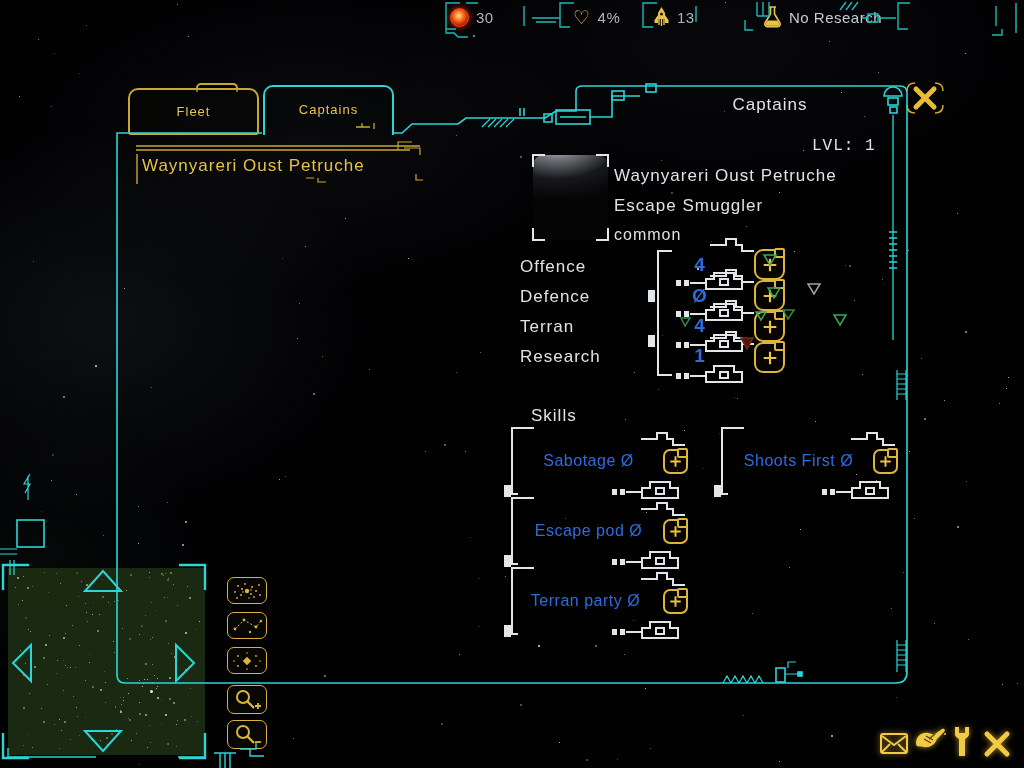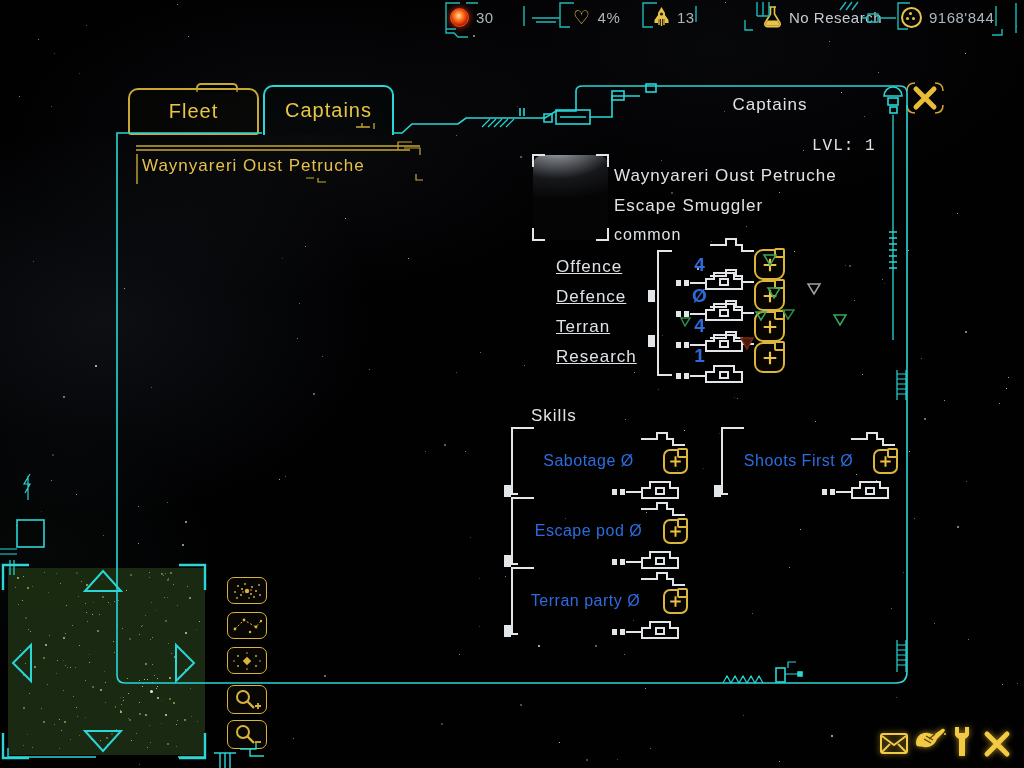--- a/index.html
+++ b/index.html
@@ -21,38 +21,38 @@
   .tb-val{white-space:nowrap;}
   .orb{width:17px;height:17px;border-radius:50%;border:1px solid #ff4a1a;
        background:radial-gradient(circle at 45% 40%, #ffdFb4 0%, #ff8526 28%, #d22708 62%, #4a0903 100%);
        box-shadow:0 0 7px rgba(255,60,20,.8);}
   .heart{color:#e8c34a;font-size:19px;line-height:17px;}
   .coin{width:17px;height:17px;border-radius:50%;border:2px solid #e8c34a;position:relative;}
   .coin i{position:absolute;width:3px;height:3px;background:#e8c34a;border-radius:50%;}
   .coin i:nth-child(1){left:6px;top:3px;} .coin i:nth-child(2){left:3px;top:8px;} .coin i:nth-child(3){left:9px;top:8px;}
 
   
-  .tab{color:#e8c545;font-size:20px;letter-spacing:1px;text-align:center;cursor:pointer;}
+  .tab{color:#e8c545;font-size:13px;letter-spacing:1px;text-align:center;cursor:pointer;}
   #tab-fleet{left:128px;top:88px;width:127px;height:43px;border:2px solid #c8a832;border-radius:10px 10px 3px 3px;line-height:43px;background:rgba(10,8,2,.35);}
   #fleet-notch{left:196px;top:83px;width:38px;height:7px;border:2px solid #c8a832;border-bottom:none;border-radius:5px 5px 0 0;background:#000;}
   #tab-captains{left:263px;top:85px;width:127px;height:48px;border:2px solid #2ad6d6;border-bottom:none;border-radius:10px 10px 0 0;line-height:46px;background:rgba(0,6,6,.3);}
 
   
   #captain-item{left:142px;top:156px;width:280px;height:24px;color:#e5c14a;font-size:17px;letter-spacing:1px;cursor:pointer;}
 
   
   .wtxt{color:#dfe3e6;letter-spacing:1px;}
   #panel-title{left:690px;top:95px;width:160px;text-align:center;font-size:17px;}
   #lvl{left:812px;top:137px;font-size:16px;font-family:Liberation Mono, monospace;}
   #cap-name{left:614px;top:166px;font-size:17px;}
   #cap-class{left:614px;top:196px;font-size:17px;}
   #cap-rarity{left:614px;top:226px;font-size:16px;}
   #portrait{left:533px;top:155px;width:75px;height:85px;border-radius:10px;
     background:radial-gradient(95px 55px at 32% -12%, #d7dbe0 0%, #70747a 26%, #17181b 62%, #050506 100%);}
-  .stat-label{left:556px;font-size:17px;text-decoration:underline;}
+  .stat-label{left:520px;font-size:17px;}
   .stat-val{width:34px;text-align:center;color:#2e6ad8;font-size:19px;font-weight:bold;letter-spacing:1px;}
   #skills-title{left:531px;top:406px;font-size:17px;}
   .skill-label{color:#2d6cdf;font-size:16px;letter-spacing:.5px;text-align:center;white-space:nowrap;}
 
   
   .plusbtn{border:2.5px solid #dcb63c;border-radius:9px;background:rgba(14,10,2,.55);cursor:pointer;padding:0;position:absolute;}
   .plusbtn svg{position:absolute;inset:0;margin:auto;}
   .plusbtn .notch{position:absolute;top:-3px;right:-2px;width:7px;height:6px;border:2px solid #dcb63c;border-radius:2px;background:#000;}
   .pb-big{width:31px;height:31px;}
   .pb-small{width:25px;height:25px;border-width:2px;border-radius:7px;}
@@ -236,28 +236,20 @@
       <path d="M6 13 V19 M8.5 13 V20 M11 13 V19" stroke="#e8c34a" stroke-width="1.4"></path>
     </svg>
     <span class="tb-val">13</span>
   </div>
   <div class="abs tb-item" style="left:763px;color:#c6ccd2;">
     <svg width="19" height="22" viewBox="0 0 19 22">
       <path d="M6 1 H13 M7.5 1 V8 L2 17 a2.5 2.5 0 0 0 2.2 3.6 H14.8 A2.5 2.5 0 0 0 17 17 L11.5 8 V1" fill="none" stroke="#e8c34a" stroke-width="1.6"></path>
       <path d="M4.6 14.5 H14.4 L16.2 17.6 A1.6 1.6 0 0 1 14.8 19.8 H4.2 A1.6 1.6 0 0 1 2.8 17.6 Z" fill="#e8c34a"></path>
     </svg>
     <span class="tb-val">No Research</span>
-  </div>
-  <div class="abs tb-item" style="left:901px;">
-    <span class="coin">
-        <i></i>
-        <i></i>
-        <i></i>
-      </span>
-    <span class="tb-val">9168'844</span>
   </div>
 
   <div id="fleet-notch" class="abs"></div>
   <div id="tab-fleet" class="abs tab">Fleet</div>
   <div id="tab-captains" class="abs tab">Captains</div>
 
   <div id="captain-item" class="abs">Waynyareri Oust Petruche</div>
 
   <div id="panel-title" class="abs wtxt">Captains</div>
   <div id="lvl" class="abs wtxt">LVL: 1</div>

